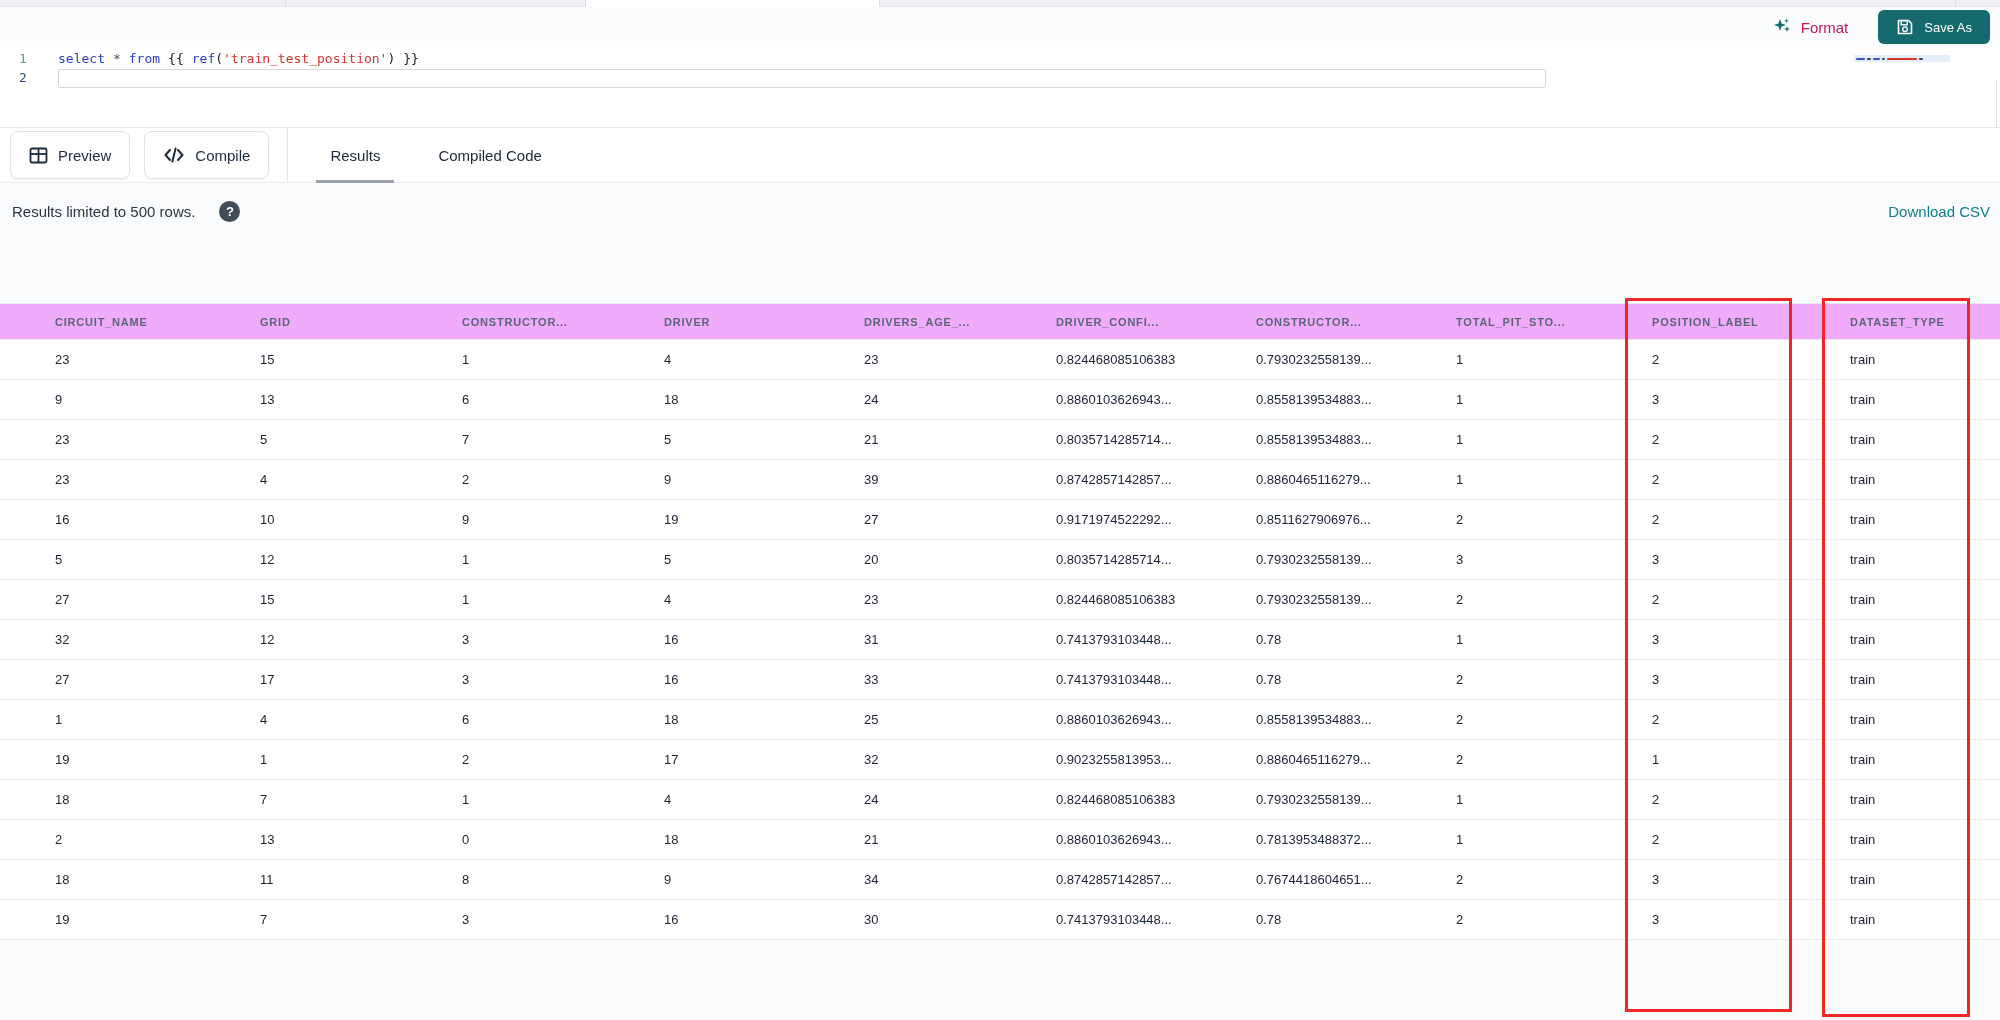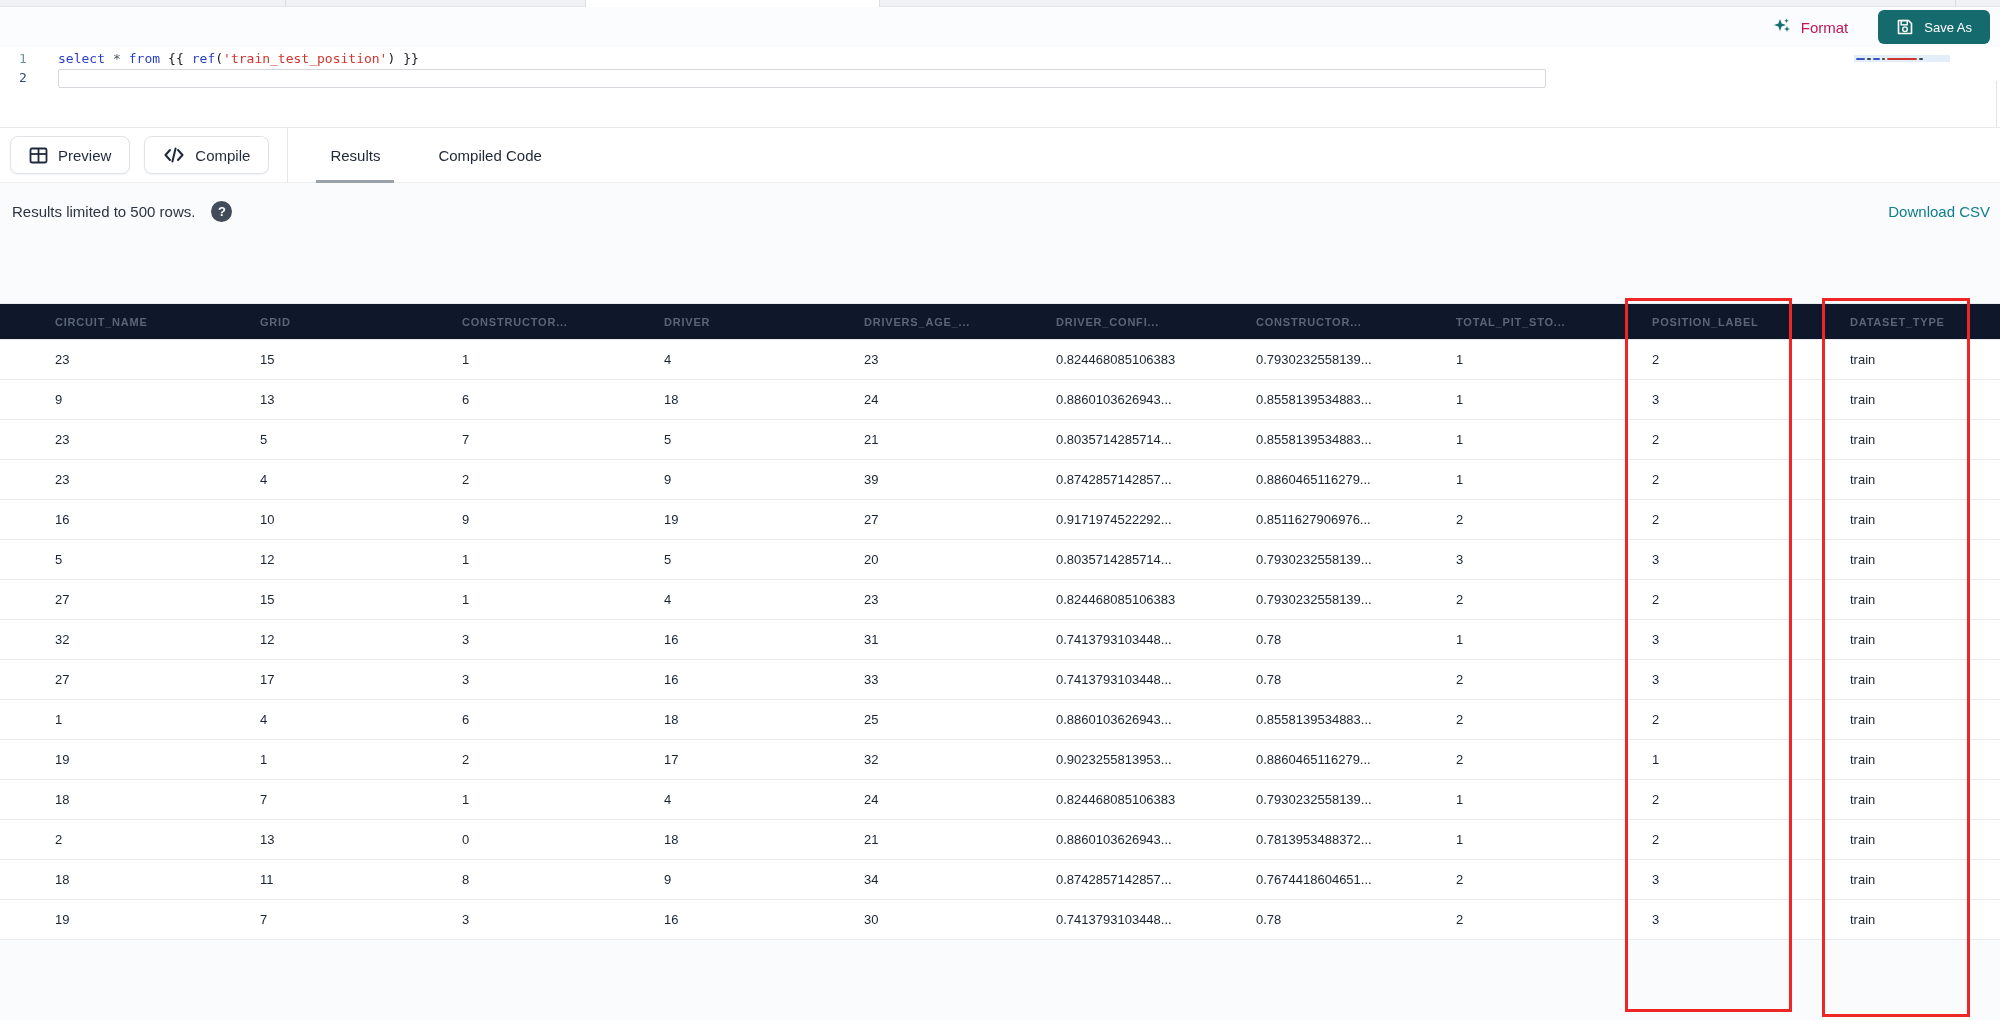--- a/index.html
+++ b/index.html
@@ -53,48 +53,48 @@
   .mm-d2 { width:3px; background:#3c4450; }
   .mm-r1 { width:30px; background:#d2342c; }
   .mm-d3 { width:4px; background:#3c4450; }
   .scroll-edge { position:absolute; top:38px; right:3px; width:1px; height:76px; background:#e1e3e7; }
   .scroll-dot { position:absolute; top:88px; right:6px; width:3px; height:4px; background:#474c54; }
 
   
   .panel-toolbar { position:absolute; top:127px; left:0; width:2000px; height:56px;
                    background:#fff; border-top:1px solid #e7e9ec; border-bottom:1px solid #eceef0;
                    display:flex; align-items:center; padding-left:10px; }
-  .tool-btn { display:flex; align-items:center; gap:10px; height:38px; padding:0 18px;
+  .tool-btn { display:flex; align-items:center; gap:10px; height:48px; padding:0 18px;
               background:#fff; border:1px solid #dfe3e8; border-radius:8px;
               box-shadow:0 1px 2px rgba(20,30,50,0.06); font-size:15px; color:#1f2b3d;
               font-family:"Liberation Sans",sans-serif; cursor:pointer; }
   .tool-btn + .tool-btn { margin-left:14px; }
   .v-divider { width:1px; height:56px; background:#e4e6ea; margin-left:18px; }
   .tabs { display:flex; align-items:stretch; height:56px; margin-left:34px; gap:42px; }
   .tab { display:flex; align-items:center; font-size:15px; color:#1d2736;
          position:relative; cursor:pointer; padding:0 8px; }
   .tab.active::after { content:""; position:absolute; left:-6px; right:-6px; bottom:0;
                        height:3px; background:#9aa1ab; }
 
   
   .results-panel { position:absolute; top:183px; left:0; width:2000px; height:837px;
                    background:#fafbfc; }
   .info-row { position:absolute; top:14px; left:12px; right:10px; height:28px;
               display:flex; align-items:center; justify-content:space-between; }
-  .limit-wrap { display:flex; align-items:center; gap:16px; font-size:15px; color:#2b3442; }
+  .limit-wrap { display:flex; align-items:center; gap:24px; font-size:15px; color:#2b3442; }
   .help-circle { width:21px; height:21px; border-radius:50%; background:#424b5a; color:#fff;
                  font-size:13px; font-weight:bold; display:flex; align-items:center;
                  justify-content:center; cursor:pointer; }
   .dl-link { font-size:15px; color:#0f7e8c; text-decoration:none; cursor:pointer; }
 
   .table-wrap { position:absolute; top:120px; left:0; width:2000px; }
   table.results { width:2000px; table-layout:fixed; border-collapse:collapse; }
   table.results th { height:36px; text-align:left; padding-left:8px; font-size:11px;
                      font-weight:700; letter-spacing:0.8px; color:#5a6677;
-                     background:#0f172a; border-top:1px solid #e7eaee; border-bottom:1px solid #e7eaee;
+                     background:#f0abfc; border-top:1px solid #e7eaee; border-bottom:1px solid #e7eaee;
                      white-space:nowrap; overflow:hidden; }
   table.results td { height:40px; padding-left:8px; font-size:13px; color:#1b2433;
                      background:#fff; border-bottom:1px solid #e9ebee; white-space:nowrap;
                      overflow:hidden; }
   table.results th:first-child, table.results td:first-child { padding-left:55px; }
 
   
   .redbox { position:absolute; border:3px solid #ee2626; background:transparent; }
   .redbox.box1 { left:1625px; top:115px; width:167px; height:714px; }
   .redbox.box2 { left:1822px; top:115px; width:148px; height:719px; }

